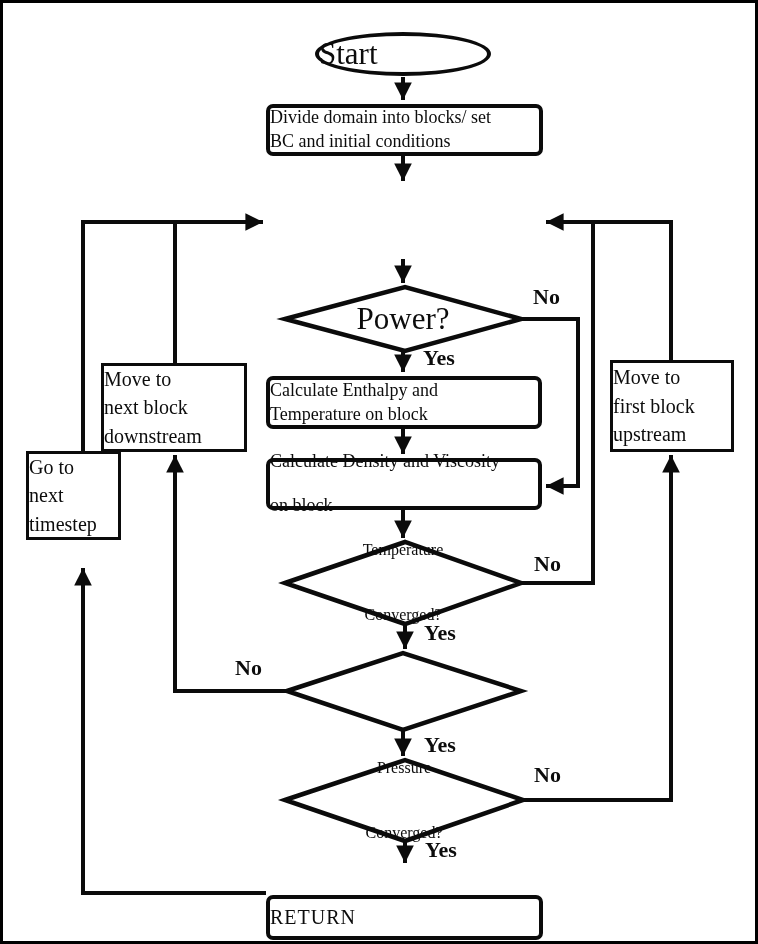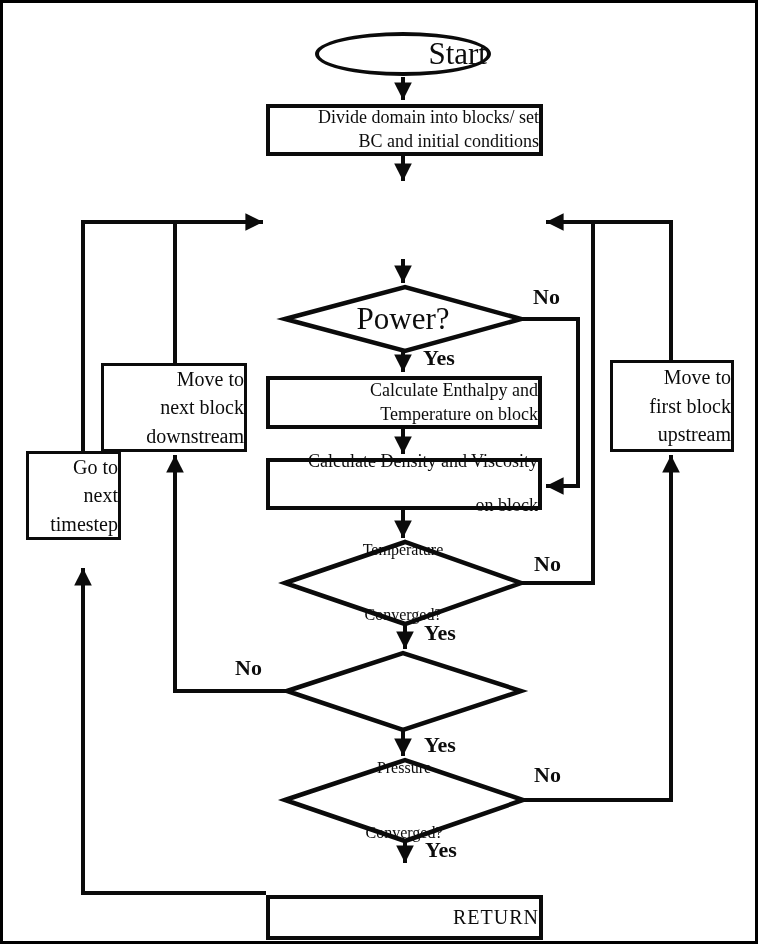--- a/index.html
+++ b/index.html
@@ -13,27 +13,27 @@
     color:#0c0c0c;
     overflow:hidden;
   }
   .wires{position:absolute;left:0;top:0;width:758px;height:944px;}
   .node{
     position:absolute;
     box-sizing:border-box;
     background:#ffffff;
     border:4px solid #0b0b0b;
     display:flex;flex-direction:column;
-    align-items:flex-end;justify-content:center;
+    align-items:flex-start;justify-content:center;
     text-align:center;
     line-height:1.32;
   }
   .node .ln{white-space:nowrap;}
   .terminator{border-radius:50%;font-size:31px;}
-  .proc{font-size:18px;}
+  .proc{font-size:18px;border-radius:7px;}
   .side{border-width:3px;font-size:20px;line-height:1.42;}
   .dlabel{
     position:absolute;box-sizing:border-box;
     display:flex;flex-direction:column;align-items:center;justify-content:center;
     text-align:center;background:transparent;border:none;
   }
   .dlabel.big{font-size:31px;}
   .dlabel.small{font-size:16px;line-height:1.3;gap:44px;}
   .return-box{font-size:20px;letter-spacing:1px;}
   .lbl{

